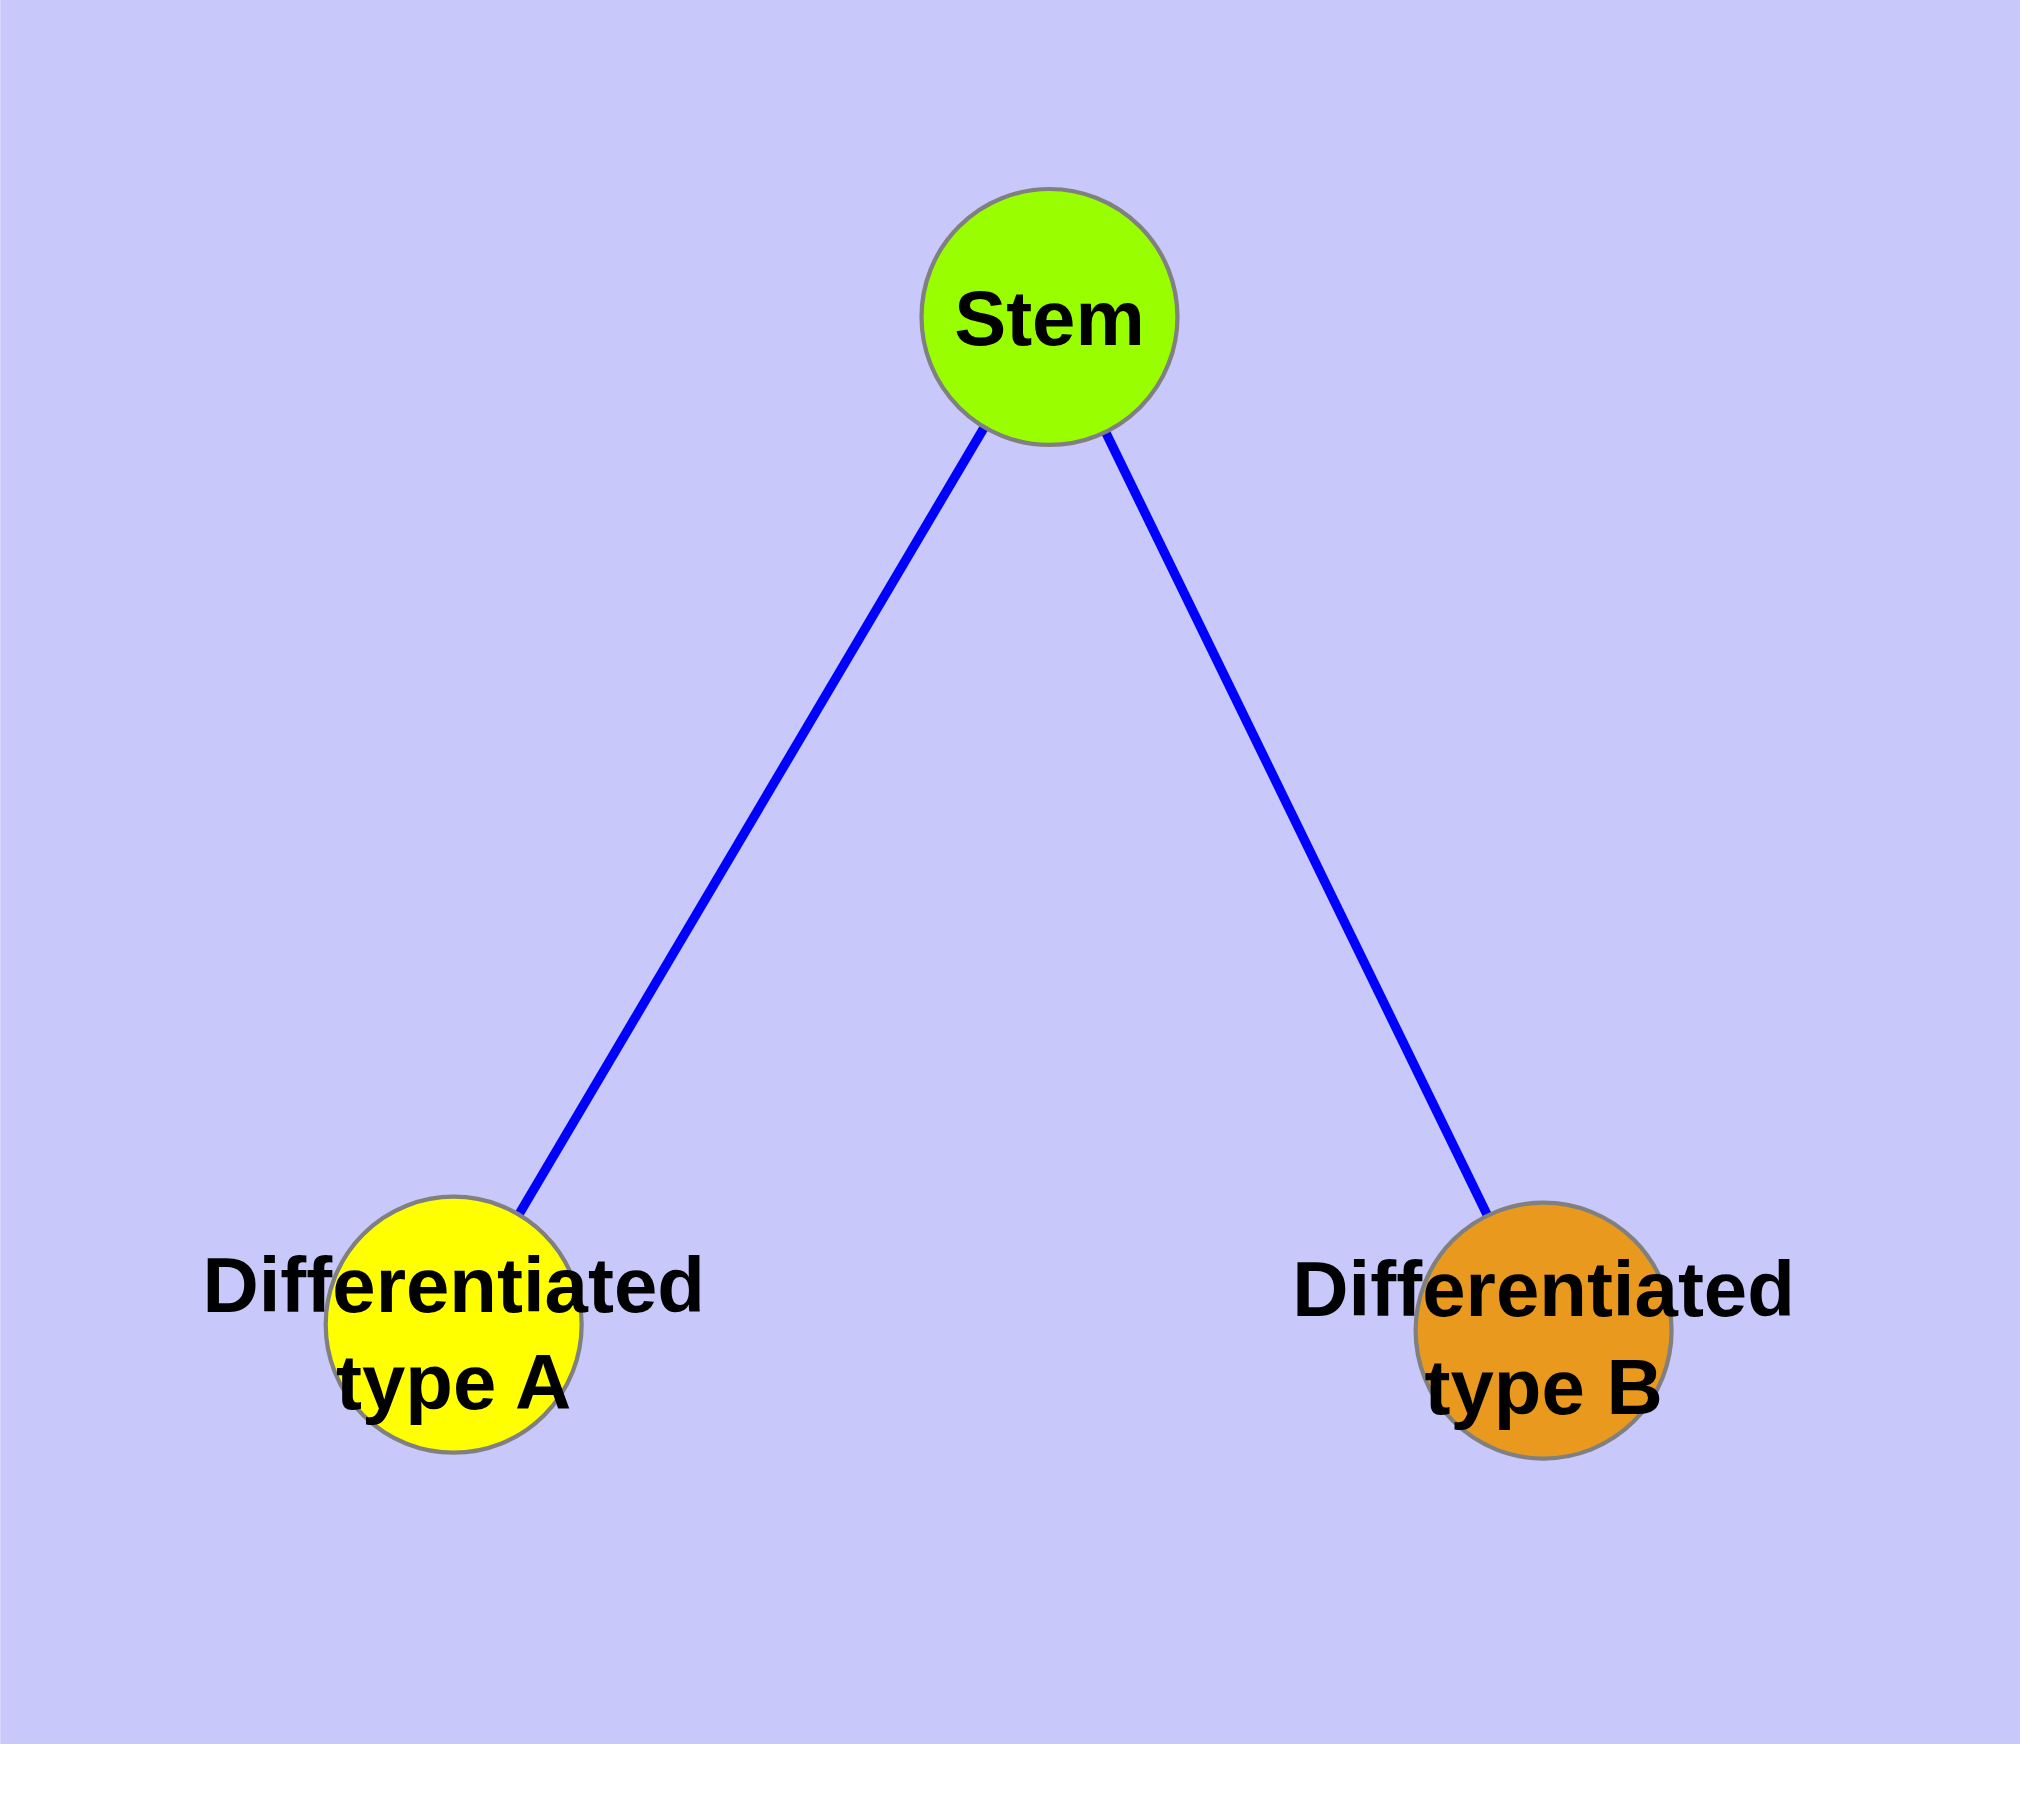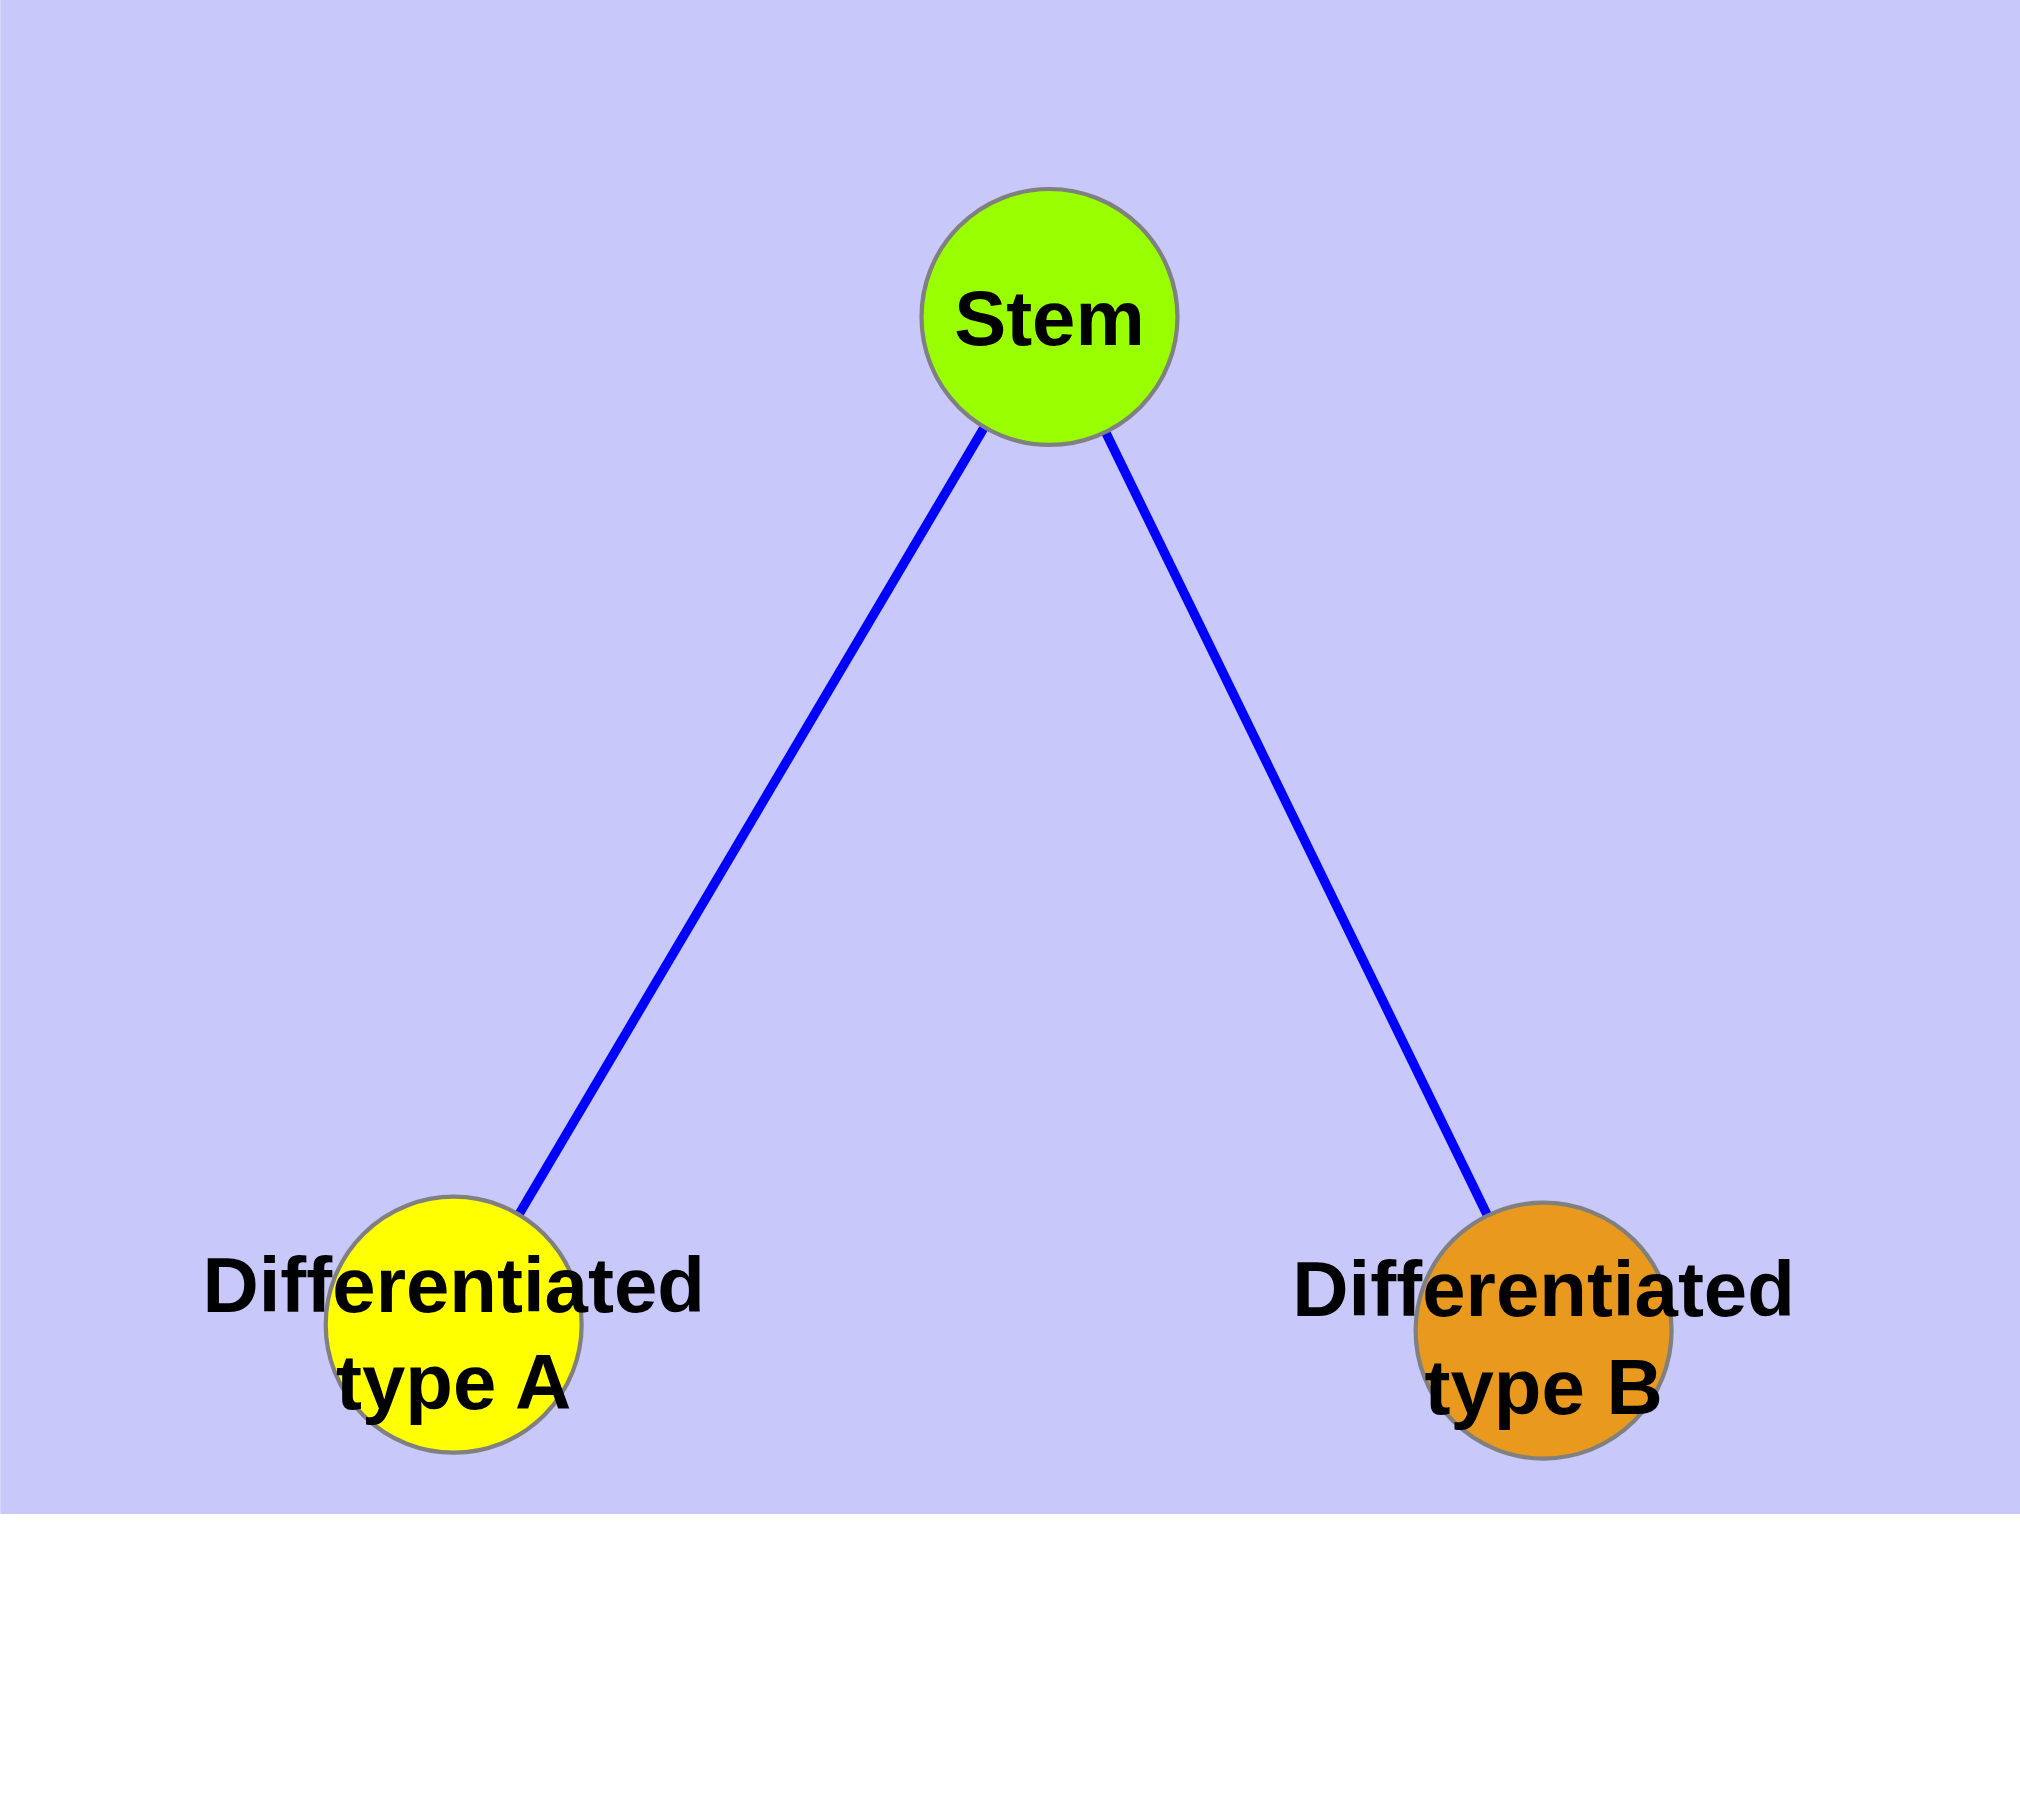--- a/index.html
+++ b/index.html
@@ -8,21 +8,21 @@
   }
   body {
     width: 2021px;
     height: 1812px;
     background: #ffffff;
     font-family: "Liberation Sans", "DejaVu Sans", sans-serif;
   }
   .stage {
     position: relative;
     width: 2021px;
-    height: 1514px;
+    height: 1744px;
     overflow: hidden;
   }
   svg {
     display: block;
   }
   .edge {
     stroke-width: 11px;
     fill: none;
   }
   .node {

